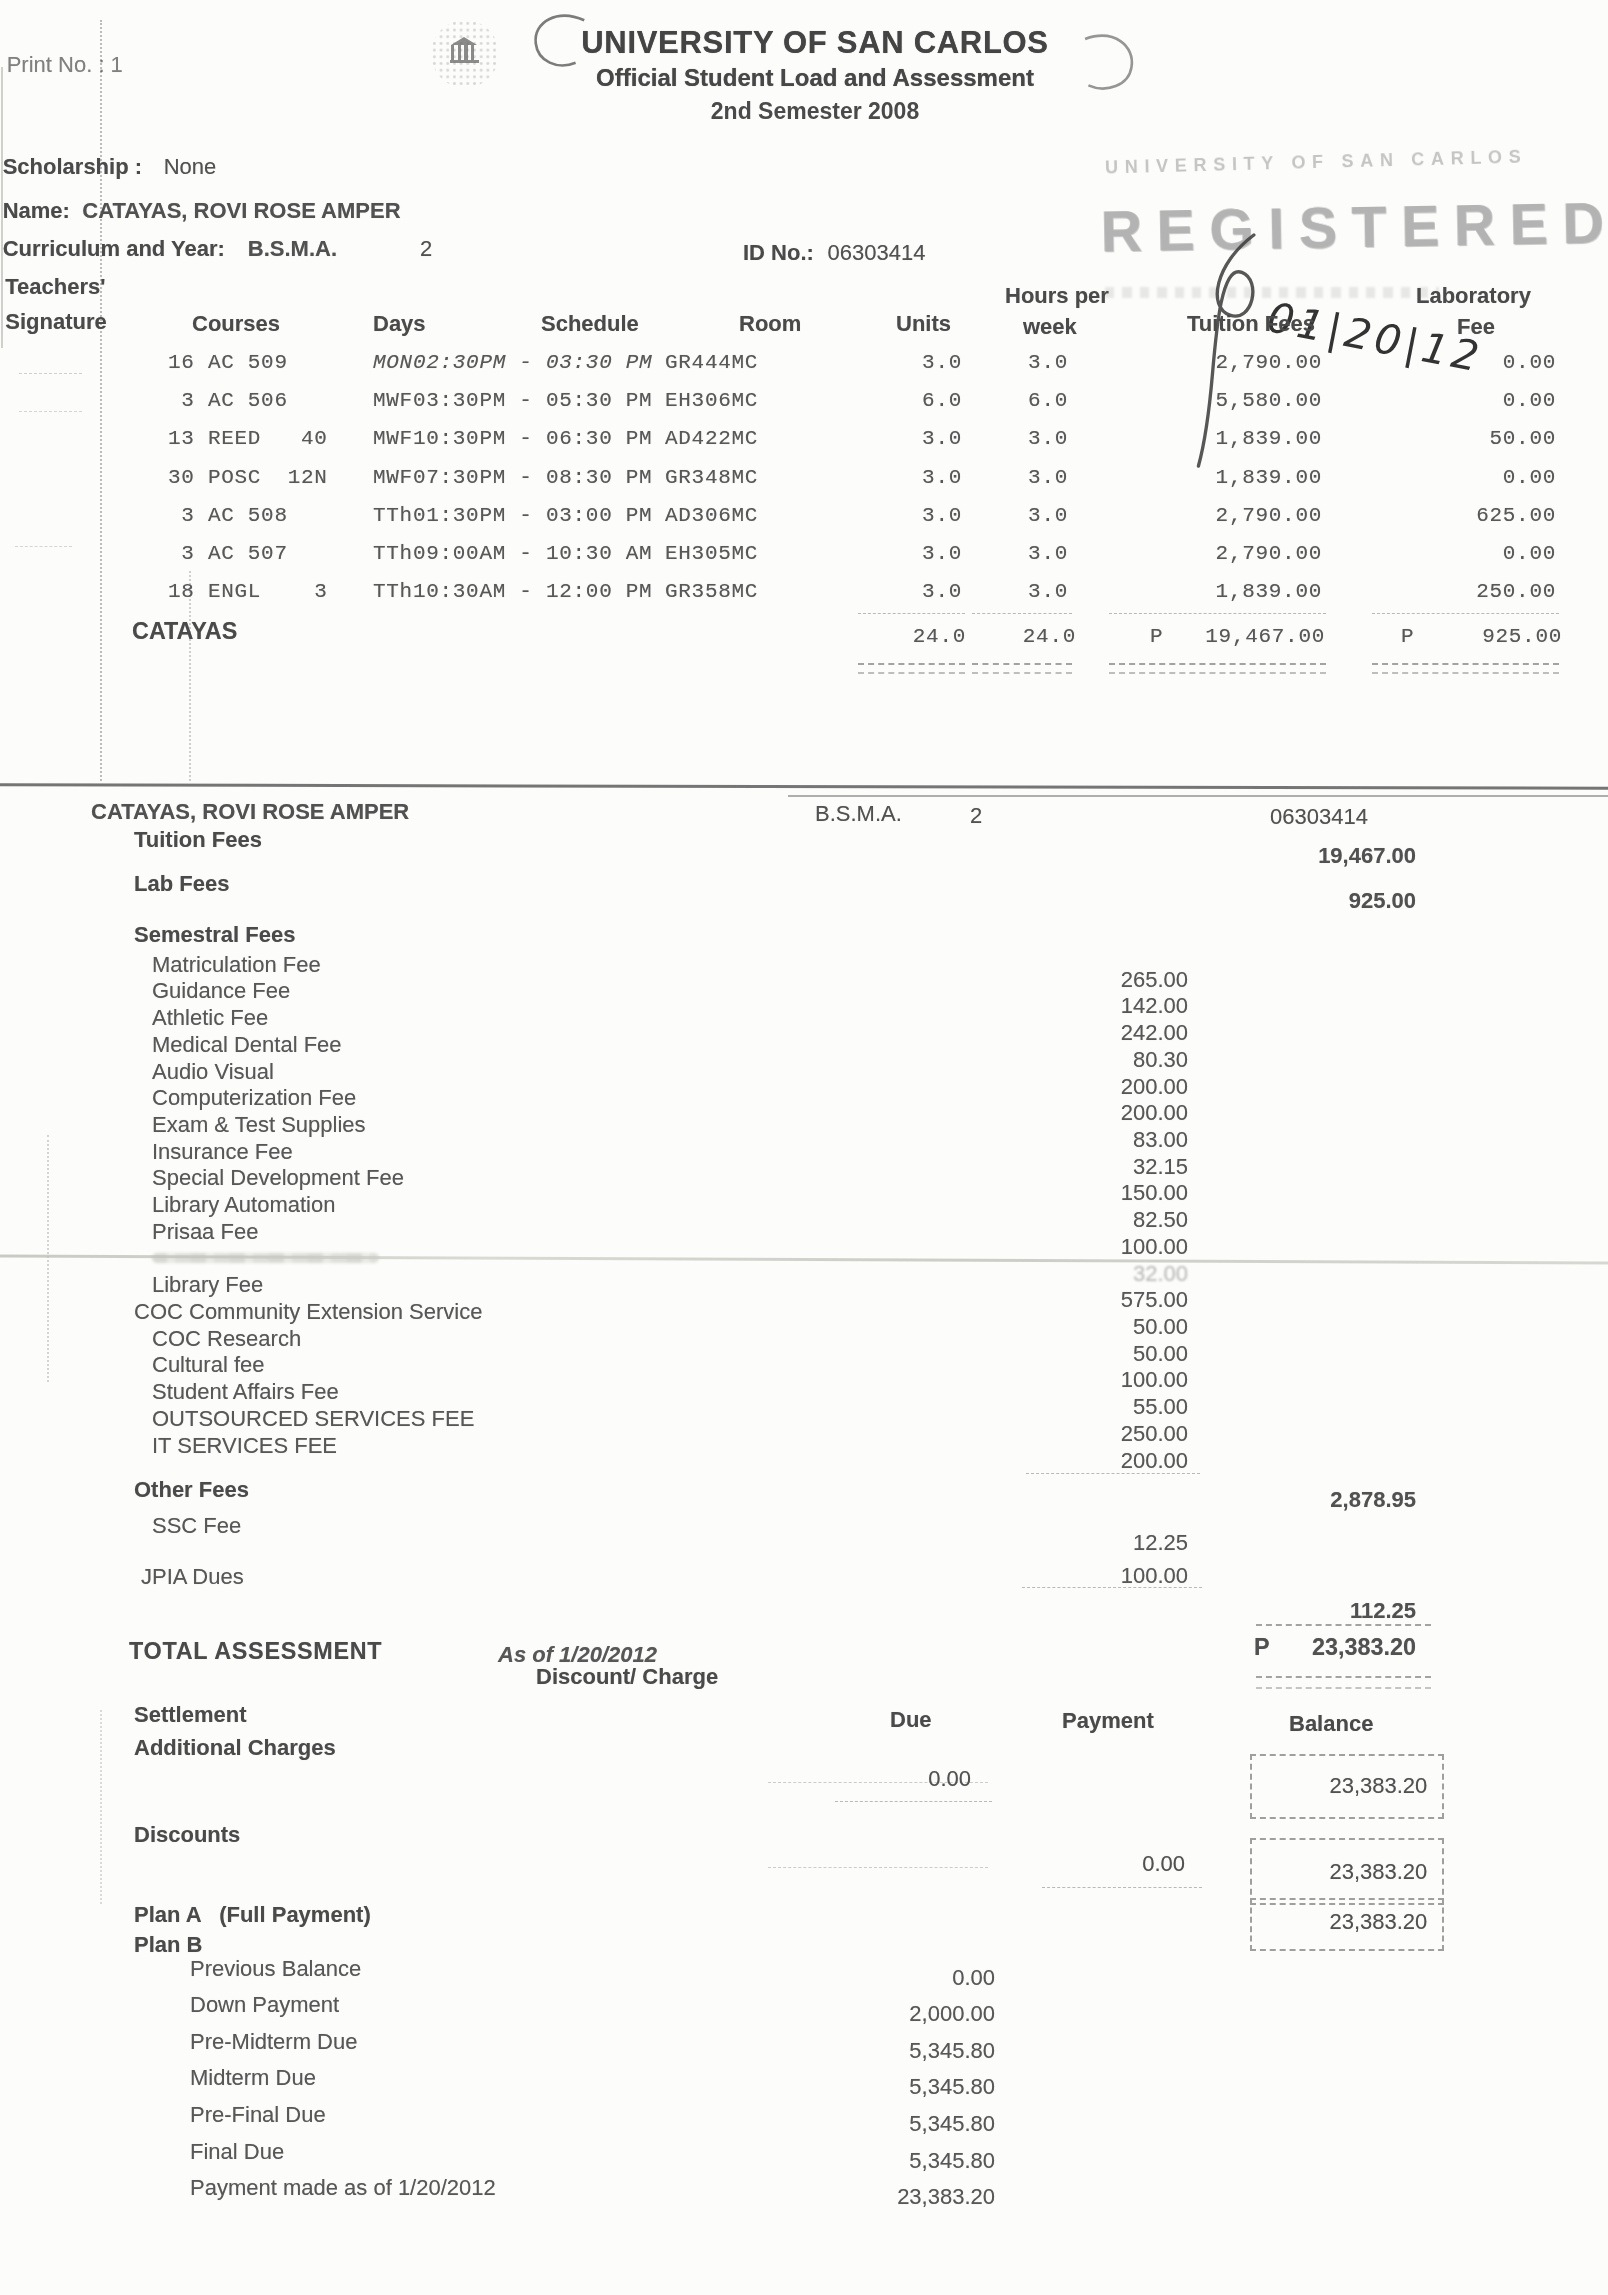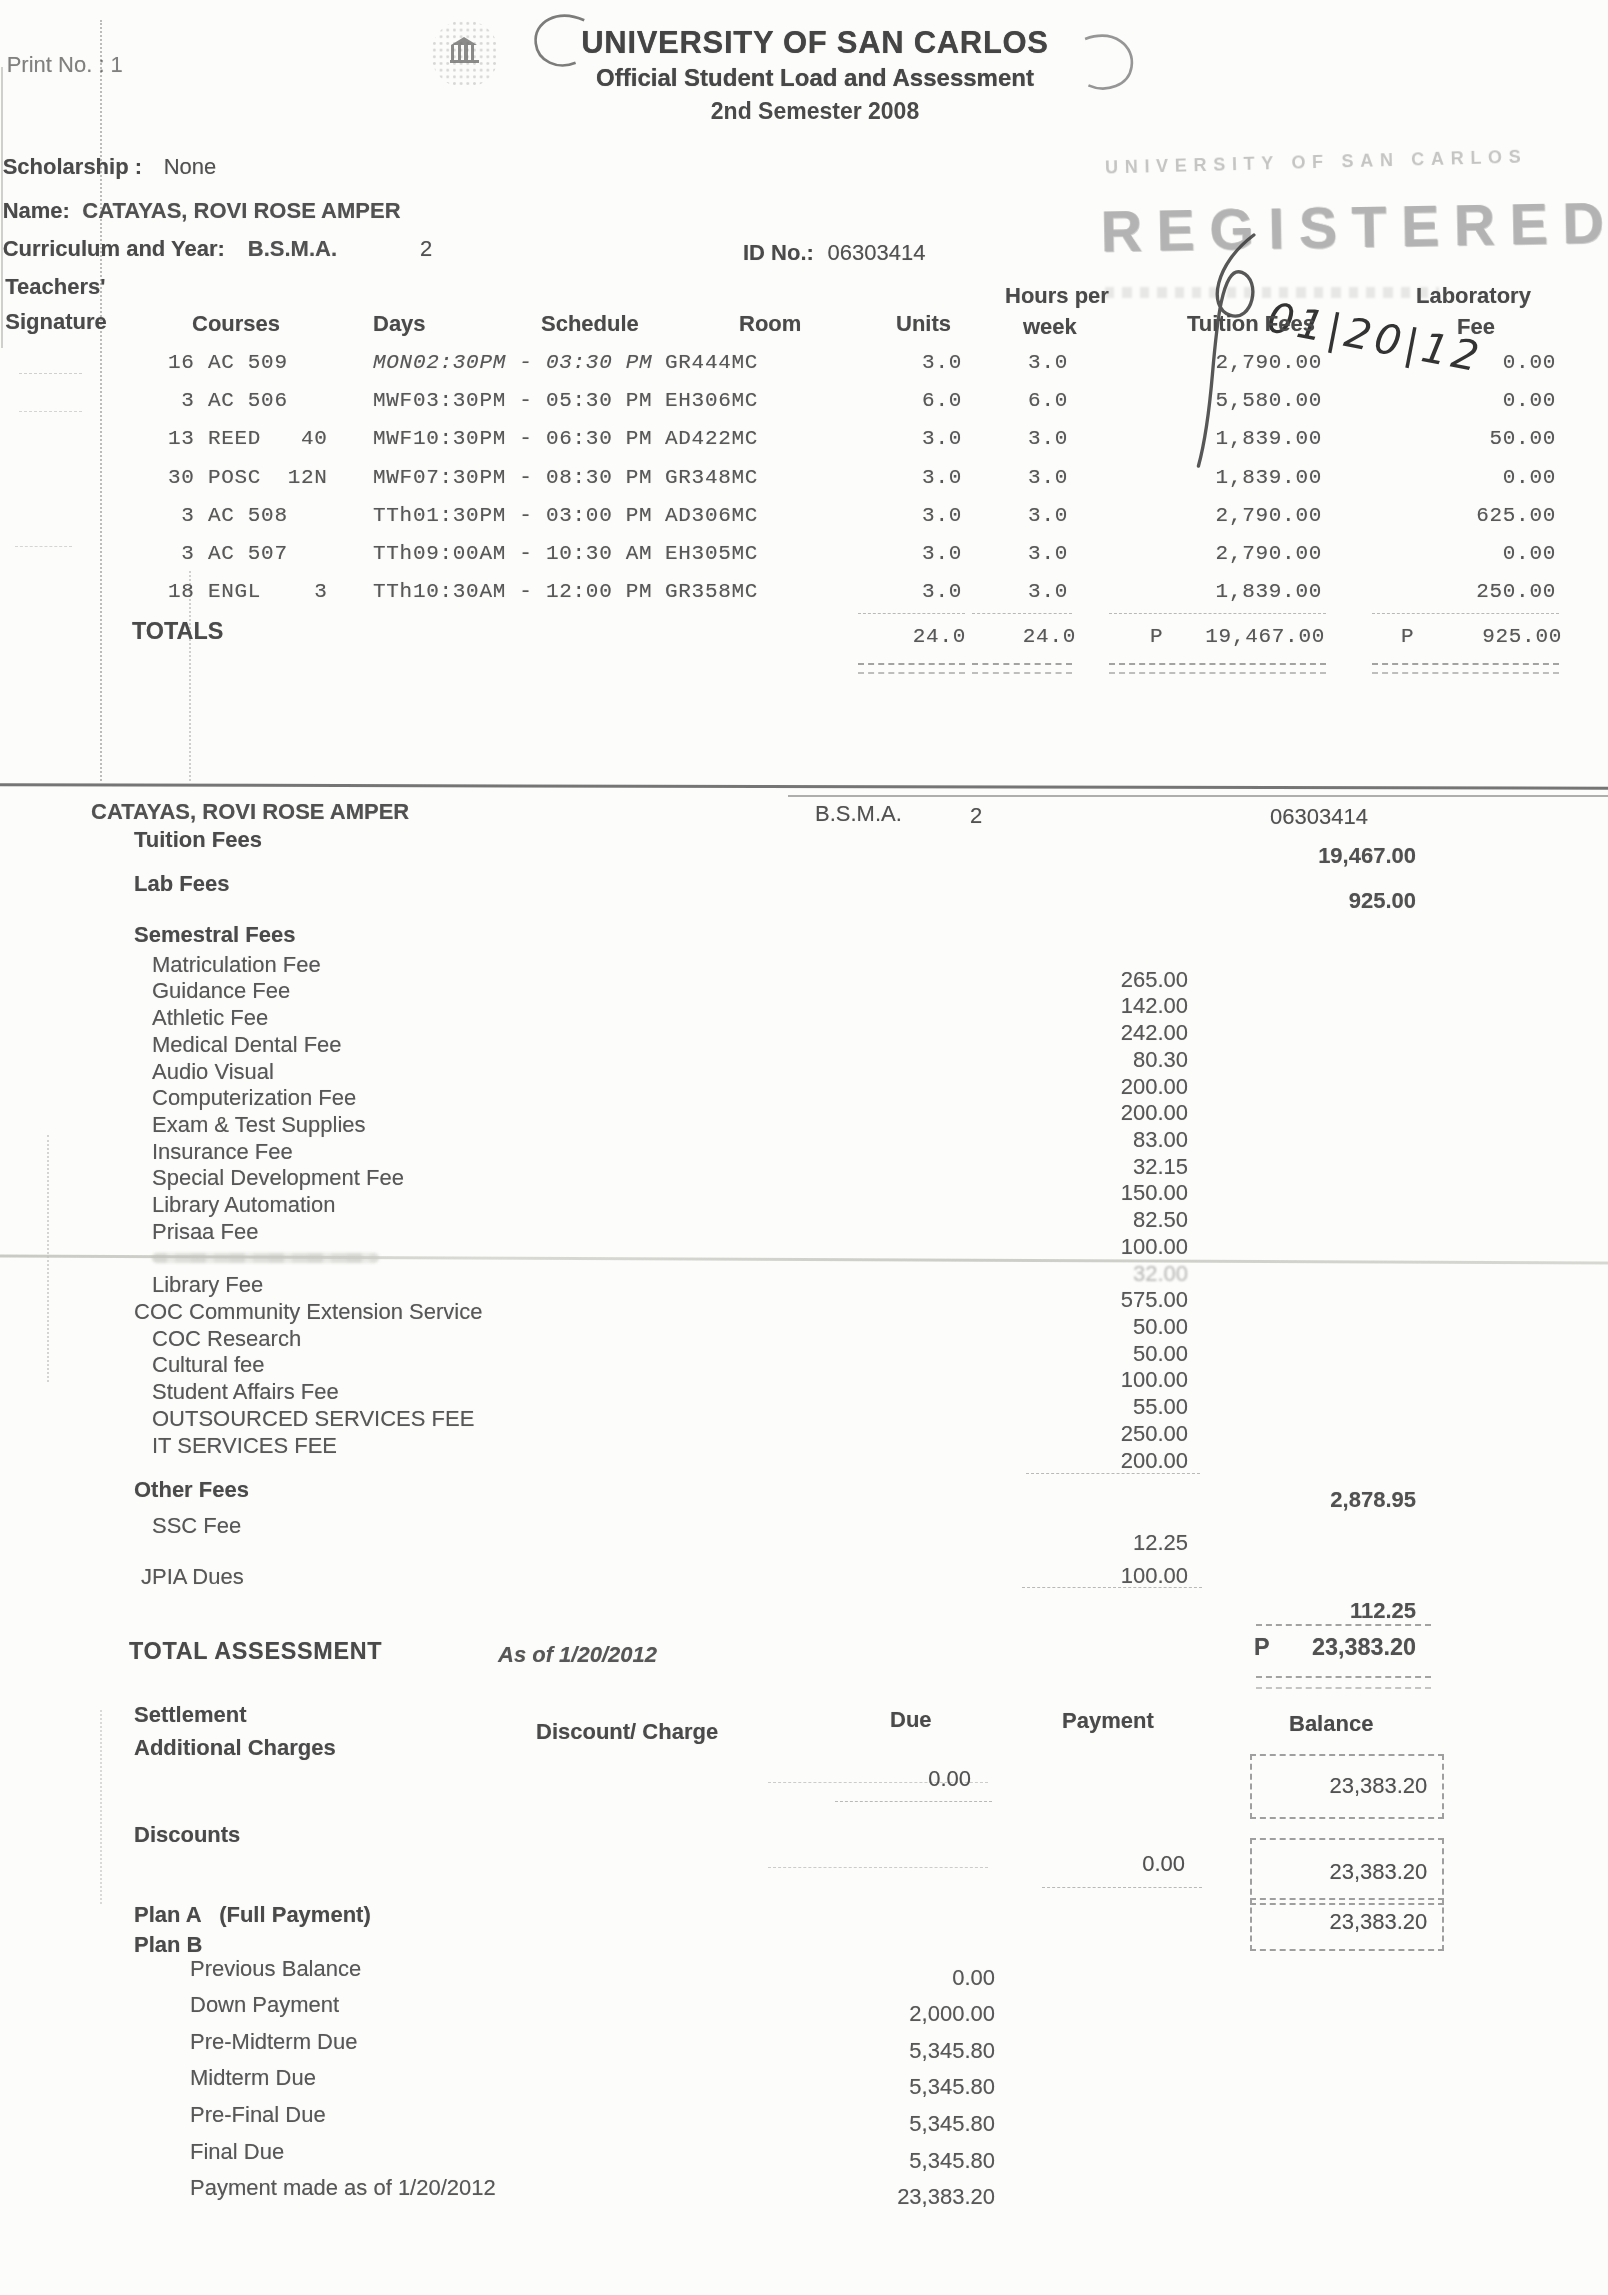--- a/index.html
+++ b/index.html
@@ -174,21 +174,21 @@
     <span class="abs amt" style="left:968px;width:100px;">3.0</span>
     <span class="abs amt" style="left:1122px;width:200px;">1,839.00</span>
     <span class="abs amt" style="left:1356px;width:200px;">250.00</span>
   </div>
 
   <div class="abs dashlite" style="left:858px;top:613px;width:107px;"></div>
   <div class="abs dashlite" style="left:972px;top:613px;width:100px;"></div>
   <div class="abs dashlite" style="left:1109px;top:613px;width:217px;"></div>
   <div class="abs dashlite" style="left:1372px;top:613px;width:187px;"></div>
 
-  <div class="abs hdr" style="left:132px;top:618px;font-size:23.4px;">TOTALS</div>
+  <div class="abs hdr" style="left:132px;top:618px;font-size:23.4px;">CATAYAS</div>
   <div class="abs mono rowtxt" style="left:0;top:625px;width:100%;">
     <span class="abs amt" style="left:862px;width:104px;">24.0</span>
     <span class="abs amt" style="left:972px;width:104px;">24.0</span>
     <span class="abs" style="left:1150px;">P</span>
     <span class="abs amt" style="left:1125px;width:200px;">19,467.00</span>
     <span class="abs" style="left:1401px;">P</span>
     <span class="abs amt" style="left:1362px;width:200px;">925.00</span>
   </div>
   <div class="abs dash" style="left:858px;top:663px;width:107px;"></div>
   <div class="abs dash" style="left:858px;top:672px;width:107px;opacity:.55;"></div>
@@ -312,21 +312,21 @@
 
   <div class="abs dash" style="left:1256px;top:1624px;width:175px;"></div>
   <div class="abs val" style="left:1254px;top:1634px;font-weight:700;font-size:23.4px;">P</div>
   <div class="abs val amt" style="left:1209px;top:1634px;width:207px;font-weight:700;font-size:23.4px;">23,383.20</div>
   <div class="abs hdr" style="left:129px;top:1638px;font-size:23.4px;font-weight:600;letter-spacing:0.7px;">TOTAL ASSESSMENT</div>
   <div class="abs lbl" style="left:498px;top:1642px;font-style:italic;font-weight:600;">As of  1/20/2012</div>
   <div class="abs dash" style="left:1256px;top:1676px;width:175px;"></div>
   <div class="abs dash" style="left:1256px;top:1687px;width:175px;opacity:.5;"></div>
 
   <div class="abs hdr" style="left:134px;top:1702px;font-weight:600;">Settlement</div>
-  <div class="abs hdr" style="left:536px;top:1719px;font-weight:600;">Discount/ Charge</div>
+  <div class="abs hdr" style="left:536px;top:1664px;font-weight:600;">Discount/ Charge</div>
   <div class="abs hdr" style="left:890px;top:1707px;font-weight:600;">Due</div>
   <div class="abs hdr" style="left:1062px;top:1708px;font-weight:600;">Payment</div>
   <div class="abs hdr" style="left:1289px;top:1711px;font-weight:600;">Balance</div>
 
   <div class="abs hdr" style="left:134px;top:1735px;font-weight:600;">Additional Charges</div>
   <div class="abs dashlite" style="left:768px;top:1782px;width:220px;opacity:.5;"></div>
   <div class="abs val amt" style="left:771px;top:1766px;width:200px;">0.00</div>
   <div class="abs dashlite" style="left:835px;top:1801px;width:157px;"></div>
   <div class="abs dbox" style="left:1250px;top:1754px;width:190px;height:61px;">
     <span class="abs val amt" style="right:14.7px;top:17.4px;width:160px;">23,383.20</span>

